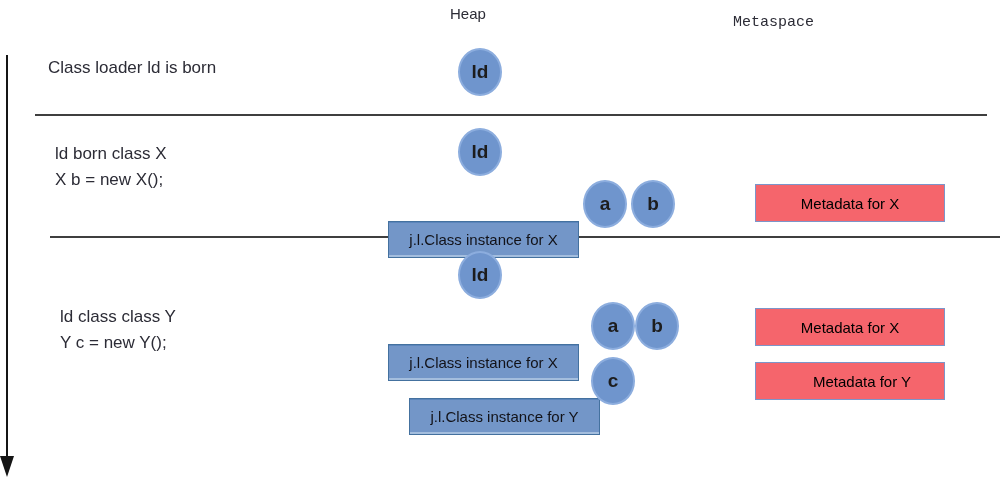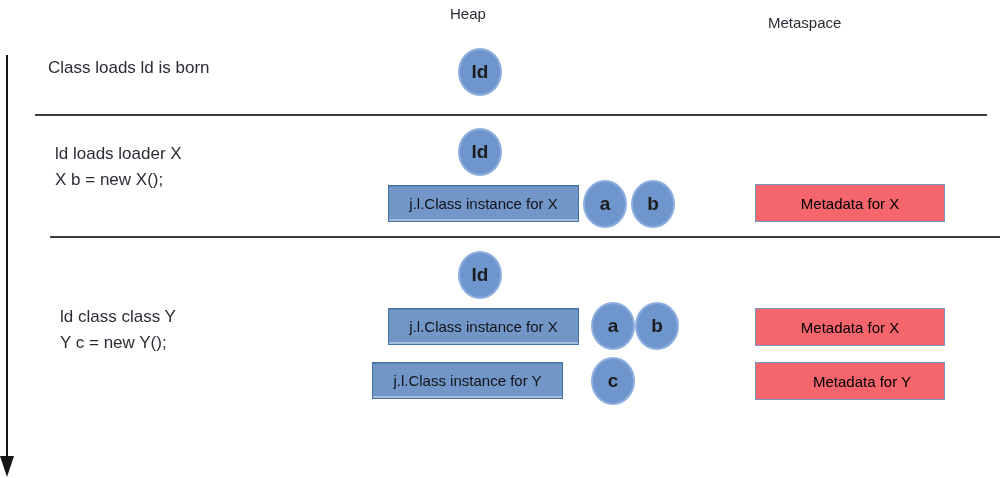--- a/index.html
+++ b/index.html
@@ -73,20 +73,21 @@
     background: #7396c8;
     border: 1px solid #44719f;
     box-shadow: inset 0 -2px 0 #a4bede, inset 0 1px 0 #5b85bb;
     box-sizing: border-box;
     display: flex;
     align-items: center;
     justify-content: center;
     font-size: 15px;
     color: #121218;
     white-space: nowrap;
+    margin-top: 36px;
   }
   .meta-box {
     position: absolute;
     width: 190px;
     height: 38px;
     background: #f5656c;
     border: 1px solid #7c95c9;
     box-sizing: border-box;
     display: flex;
     align-items: center;
@@ -95,49 +96,49 @@
     color: #000000;
     white-space: nowrap;
   }
 </style>
 </head>
 <body>
 
 <div class="canvas">
 
   <div class="col-header" style="left:450px; top:5px;">Heap</div>
-  <div class="col-header" style="left:768px; top:14px;">Metaspace</div>
+  <div class="col-header" style="left:733px; top:14px;font-family:Liberation Mono, monospace;">Metaspace</div>
 
   <div class="timeline-line"></div>
   <div class="timeline-arrowhead"></div>
 
   <div class="separator" style="left:35px; top:114px; width:952px;"></div>
   <div class="separator" style="left:50px; top:236px; width:950px;"></div>
 
-  <div class="row-label" style="left:48px; top:55px;">Class loads ld is born</div>
+  <div class="row-label" style="left:48px; top:55px;">Class loader ld is born</div>
   <div class="circle" style="left:458px; top:48px;">ld</div>
 
   <div class="row-label" style="left:55px; top:141px;">
-    <div>ld loads loader X</div>
+    <div>ld born class X</div>
     <div>X b = new X();</div>
   </div>
   <div class="circle" style="left:458px; top:128px;">ld</div>
   <div class="class-box" style="left:388px; top:185px;">j.l.Class instance for X</div>
   <div class="circle" style="left:583px; top:180px;">a</div>
   <div class="circle" style="left:631px; top:180px;">b</div>
   <div class="meta-box" style="left:755px; top:184px;">Metadata for X</div>
 
   <div class="row-label" style="left:60px; top:304px;">
     <div>ld class class Y</div>
     <div>Y c = new Y();</div>
   </div>
   <div class="circle" style="left:458px; top:251px;">ld</div>
 
   <div class="class-box" style="left:388px; top:308px;">j.l.Class instance for X</div>
   <div class="circle" style="left:591px; top:302px;">a</div>
   <div class="circle" style="left:635px; top:302px;">b</div>
   <div class="meta-box" style="left:755px; top:308px;">Metadata for X</div>
 
-  <div class="class-box" style="left:372px; top:362px;">j.l.Class instance for Y</div>
+  <div class="class-box" style="left:409px; top:362px;">j.l.Class instance for Y</div>
   <div class="circle" style="left:591px; top:357px;">c</div>
   <div class="meta-box" style="left:755px; top:362px;padding-left:24px;">Metadata for Y</div>
 
 </div>
 
 </body></html>

